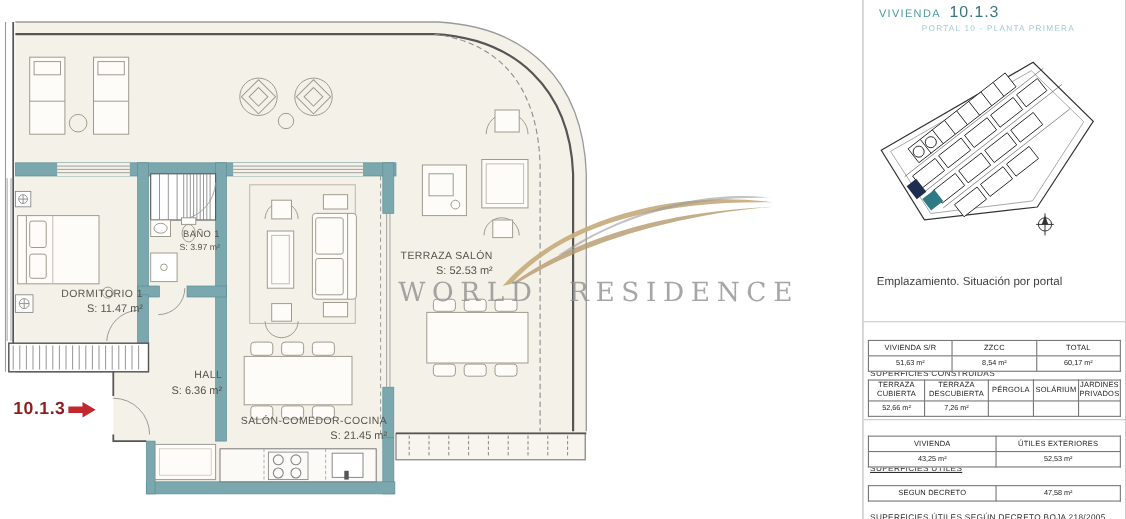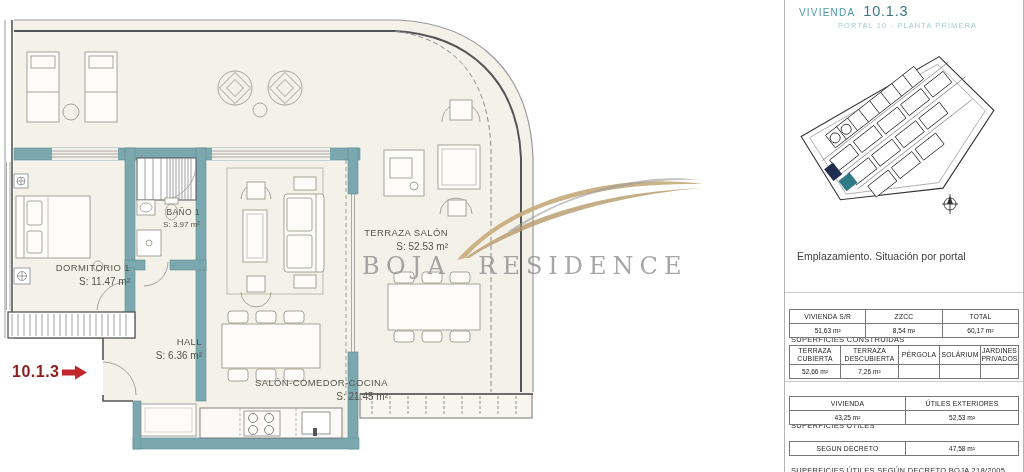--- a/index.html
+++ b/index.html
@@ -26,21 +26,21 @@
   .panel-header{position:absolute;left:14px;top:3px;}
   .title-row{display:flex;align-items:baseline;gap:8px;}
   .t-label{font-size:10px;letter-spacing:1.2px;color:#4b99a4;}
   .t-num{font-size:14.5px;letter-spacing:.8px;color:#3a7680;}
   .t-sub{font-size:7.5px;letter-spacing:1.1px;color:#a5cbd1;margin-top:2px;margin-left:39px;}
   .sitemap-box{position:absolute;left:0;top:46px;width:238px;height:196px;}
   .map-caption{position:absolute;left:12px;top:250px;font-size:10.5px;color:#3f3f3f;}
   .divider{position:absolute;left:0;width:238px;height:1px;background:#c9c9c9;}
   .d1{top:292px;} .d2{top:381px;}
   .sec-heading{position:absolute;left:6px;font-size:7.5px;letter-spacing:.3px;color:#2e2e2e;white-space:nowrap;margin-top:35px;}
-  .h1{top:300px;} .h2{top:386px;} .h3{top:431px;}
+  .h1{top:300px;} .h2{top:386px;text-decoration:underline;} .h3{top:431px;}
   table.tbl{position:absolute;left:4px;width:230px;border-collapse:collapse;table-layout:fixed;background:#fff;}
   .t1{top:309px;} .t2{top:345px;} .t3{top:396px;} .t4{top:441px;}
   .tbl th,.tbl td{border:1px solid #777;text-align:center;padding:0;color:#222;
                   font-weight:normal;overflow:hidden;}
   .tbl th{font-size:6.8px;letter-spacing:.2px;height:13px;line-height:1.15;}
   .tbl td{font-size:6.6px;height:13px;}
   .t2 th{height:18px;}
 </style>
 </head>
 <body>
@@ -267,21 +267,21 @@
       <div class="room-area">S: 11.47 m²</div>
     </div>
     <div class="room-label small" style="left:126px;top:207px;width:74px;">
       <div class="room-name">BAÑO 1</div>
       <div class="room-area">S: 3.97 m²</div>
     </div>
     <div class="room-label" style="left:124px;top:336px;width:78px;">
       <div class="room-name">HALL</div>
       <div class="room-area">S: 6.36 m²</div>
     </div>
-    <div class="room-label" style="left:196px;top:377px;width:156px;padding-left:36px;">
+    <div class="room-label" style="left:196px;top:377px;width:156px;">
       <div class="room-name">SALÓN-COMEDOR-COCINA</div>
       <div class="room-area">S: 21.45 m²</div>
     </div>
     <div class="room-label" style="left:336px;top:227px;width:112px;">
       <div class="room-name">TERRAZA SALÓN</div>
       <div class="room-area">S: 52.53 m²</div>
     </div>
 
     <div class="unit-tag">
       <span class="unit-num">10.1.3</span>
@@ -290,21 +290,21 @@
       </svg>
     </div>
 
     <div class="watermark-swoosh">
       <svg width="252" height="96" viewBox="0 0 252 96">
         <path d="M10,88 C55,38 135,12 248,14 C160,2 55,28 2,90 Z" fill="#c8ae80" opacity="0.95"></path>
         <path d="M10,88 C70,45 150,22 248,18 C170,24 80,47 14,88 Z" fill="#b59a6b" opacity="0.8"></path>
         <path d="M60,60 C110,25 180,8 246,10 C190,2 115,20 52,62 Z" fill="#9b9b9b" opacity="0.6"></path>
       </svg>
     </div>
-    <div class="watermark-text">BOJA RESIDENCE</div>
+    <div class="watermark-text">WORLD RESIDENCE</div>
   </div>
 
   <div class="side-panel">
 
     <div class="panel-header">
       <div class="title-row">
         <span class="t-label">VIVIENDA</span>
         <span class="t-num">10.1.3</span>
       </div>
       <div class="t-sub">PORTAL 10 - PLANTA PRIMERA</div>

